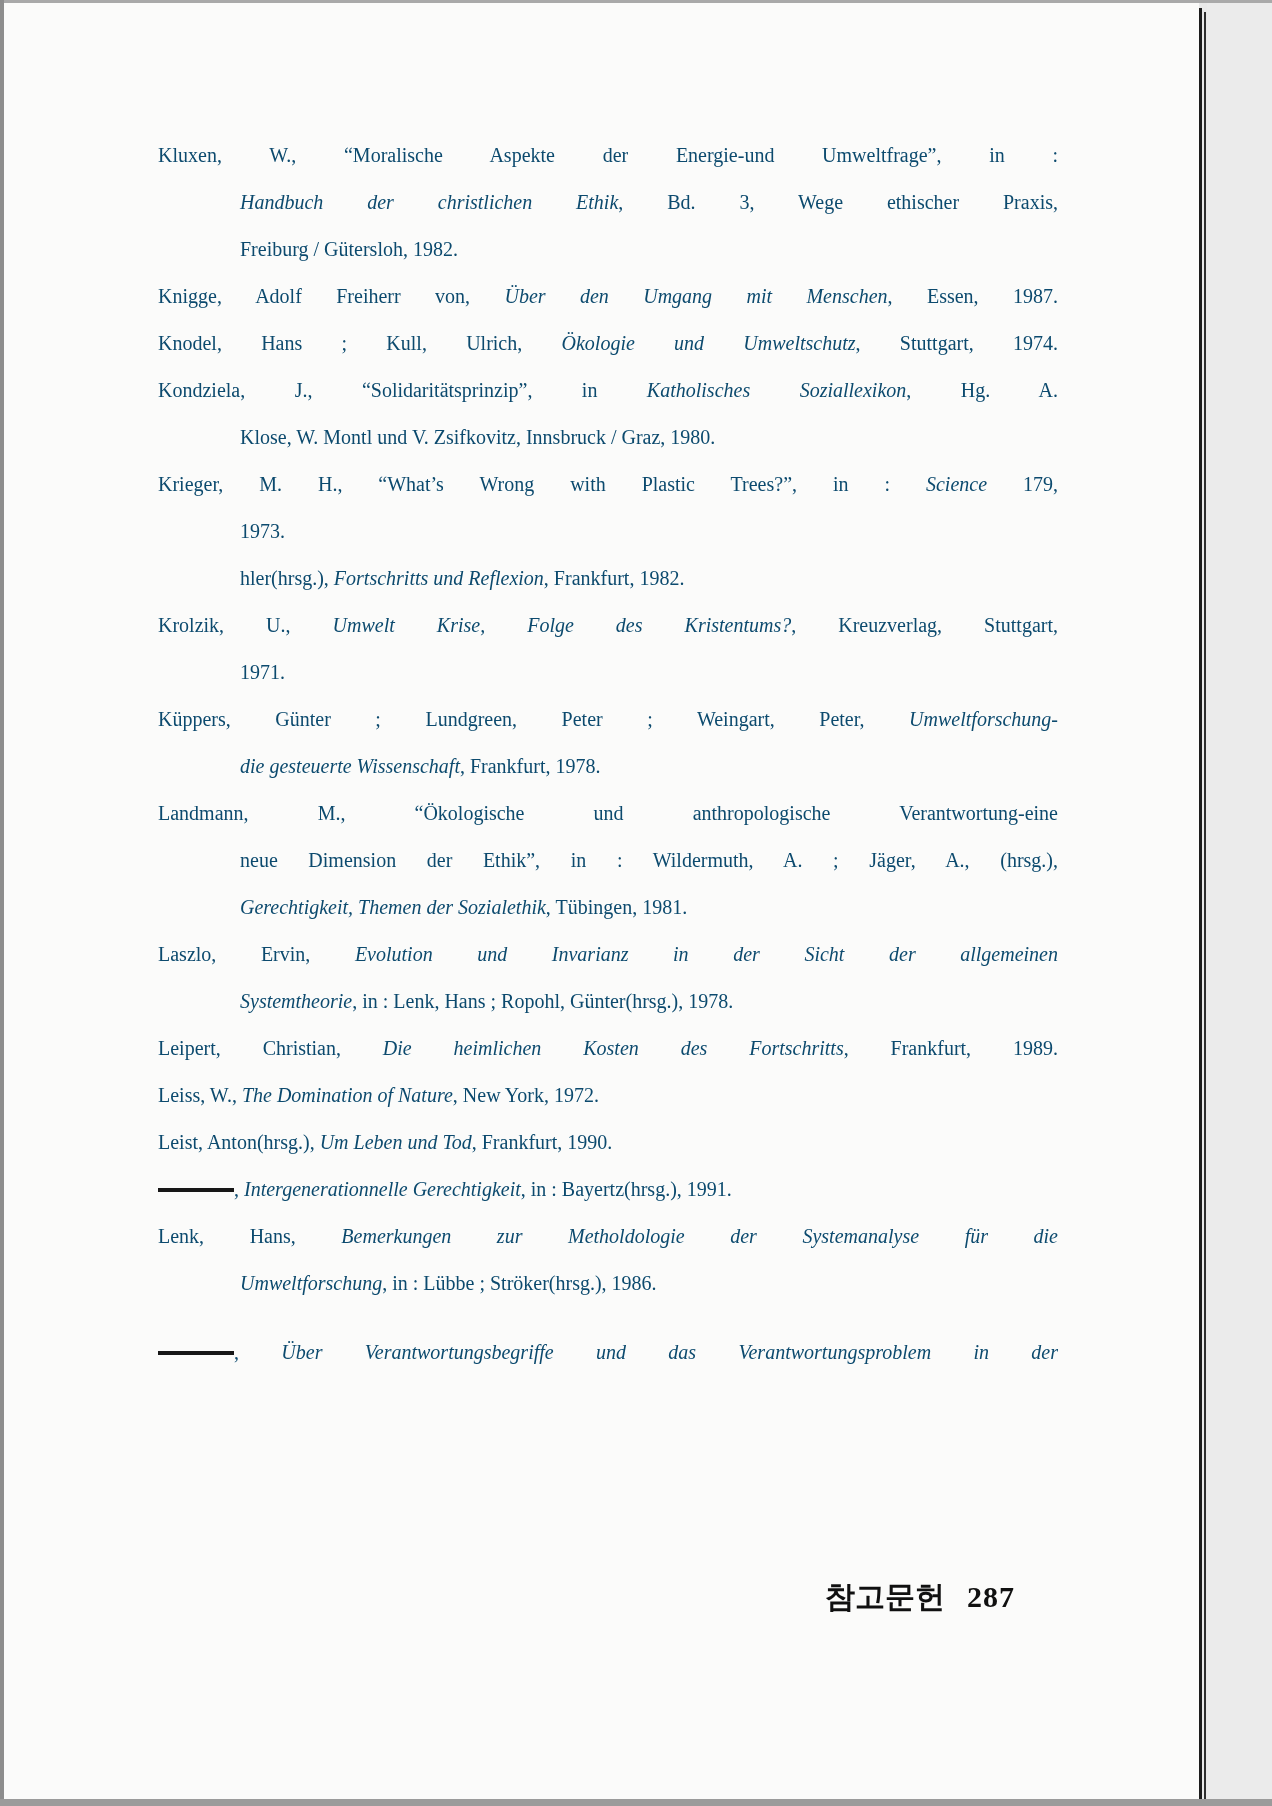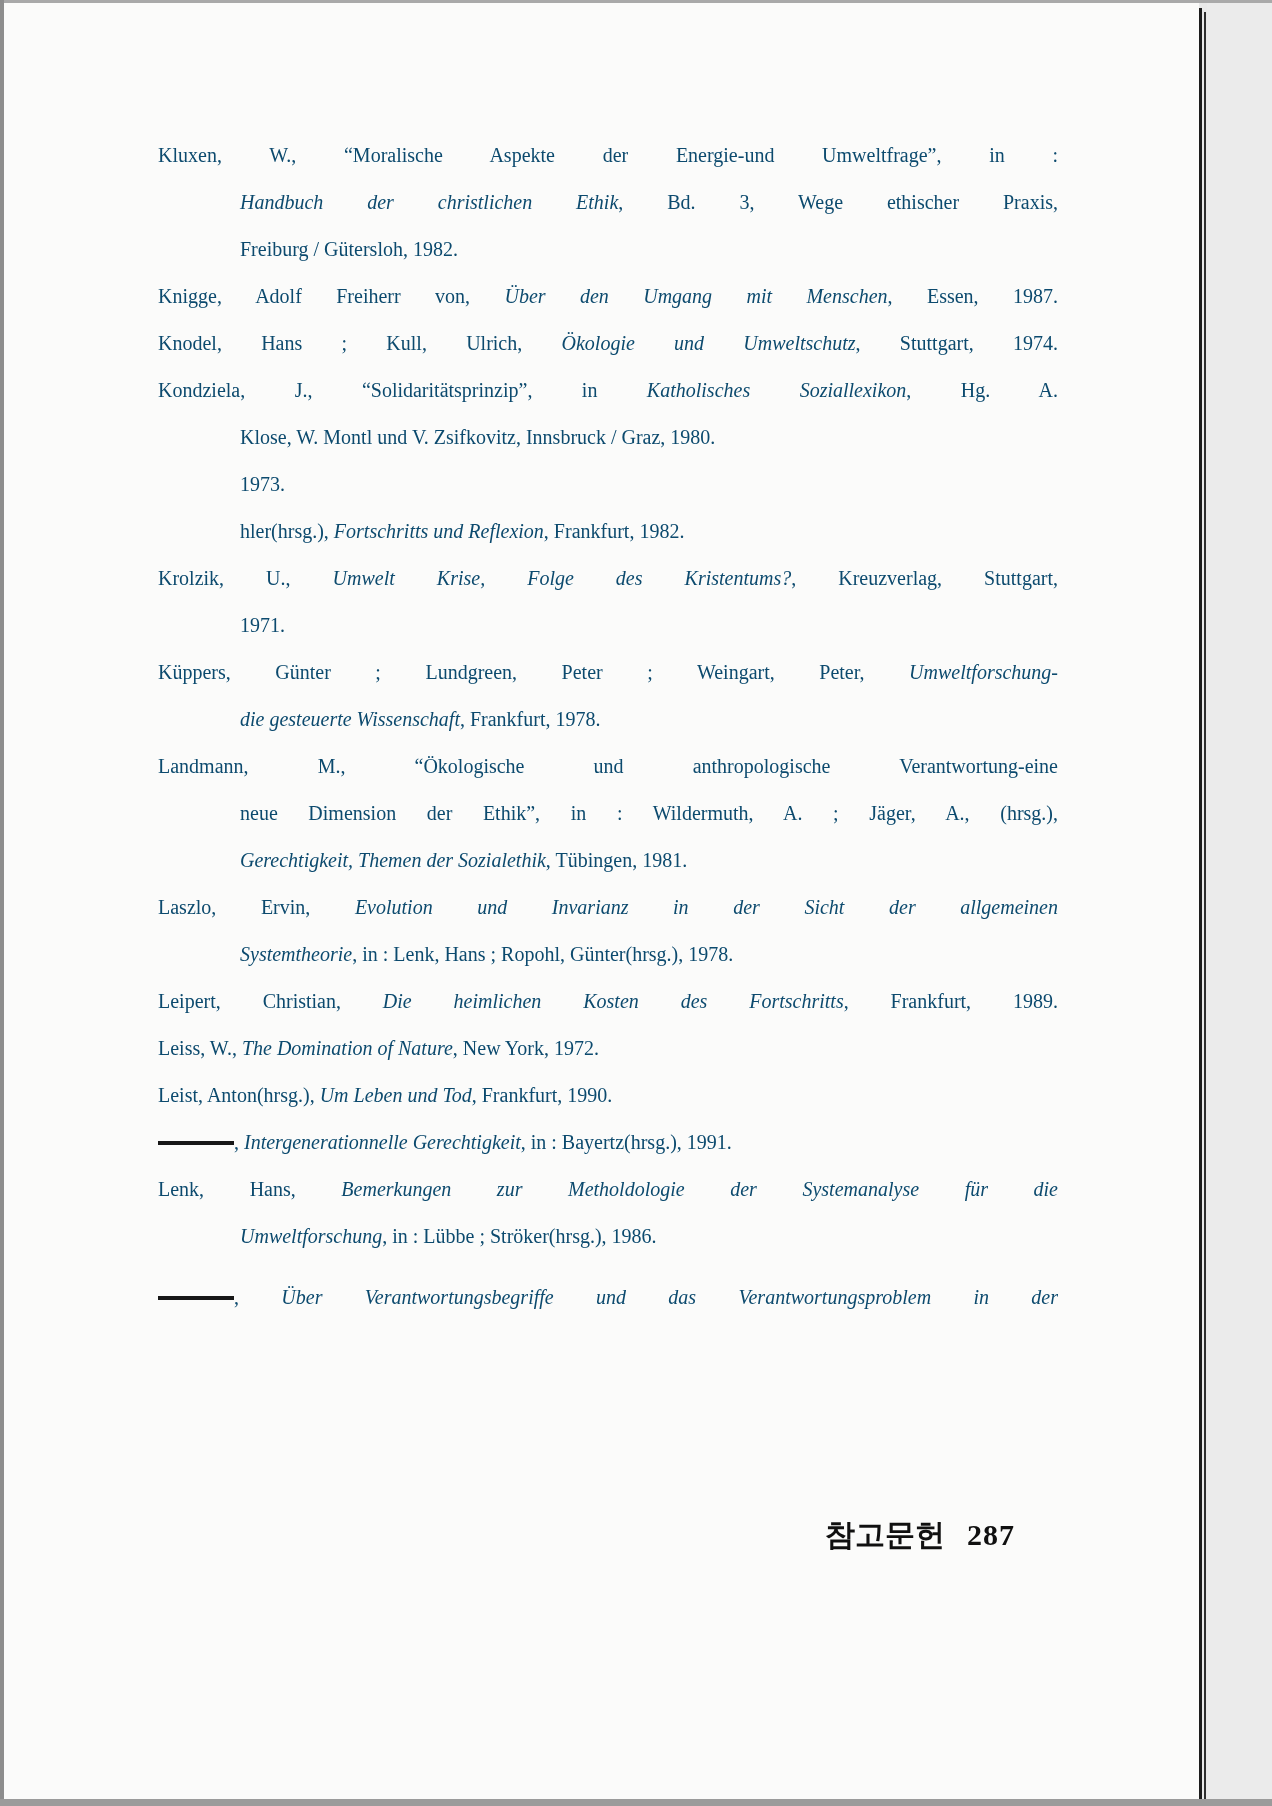--- a/index.html
+++ b/index.html
@@ -14,24 +14,24 @@
   .edge-a{position:absolute;left:1199px;top:8px;bottom:7px;width:3px;background:#1c1c1c;}
   .edge-b{position:absolute;left:1204px;top:12px;bottom:7px;width:2px;background:#2e2e2e;}
 
   .bib{position:absolute;left:158px;top:132px;width:900px;color:#0c4a6e;
        font-size:20px;line-height:47px;}
   .line{height:47px;overflow:hidden;white-space:normal;}
   .line.justify{text-align:justify;text-align-last:justify;}
   .line.indent{padding-left:82px;}
   .it{font-style:italic;}
   .rm{font-style:normal;text-align:right;}
-  .entry.gap-before{margin-top:14px;}
+  .entry.gap-before{margin-top:22px;}
   .dash{display:inline-block;width:76px;height:4px;background:#171717;vertical-align:4px;}
 
-  .footer{position:absolute;top:1515px;right:257px;font-size:30px;font-weight:bold;
+  .footer{position:absolute;top:1577px;right:257px;font-size:30px;font-weight:bold;
           color:#101010;white-space:nowrap;}
   .footer .num{margin-left:22px;letter-spacing:1px;}
 </style>
 </head>
 <body>
 
 <div class="scan">
   <div class="page"></div>
   <div class="right-strip"></div>
   <div class="edge-a"></div>
@@ -50,20 +50,21 @@
         <div class="line justify"><span class="rm">Knigge, Adolf Freiherr von, </span><span class="it">Über den Umgang mit Menschen</span><span class="rm">, Essen, 1987.</span></div>
       </div>
       <div class="entry">
         <div class="line justify"><span class="rm">Knodel, Hans ; Kull, Ulrich, </span><span class="it">Ökologie und Umweltschutz</span><span class="rm">, Stuttgart, 1974.</span></div>
       </div>
       <div class="entry">
         <div class="line justify"><span class="rm">Kondziela, J., “Solidaritätsprinzip”, in </span><span class="it">Katholisches Soziallexikon</span><span class="rm">, Hg. A.</span></div>
         <div class="line indent"><span class="rm">Klose, W. Montl und V. Zsifkovitz, Innsbruck / Graz, 1980.</span></div>
       </div>
       <div class="entry">
+        <div class="line justify"><span class="rm">Krieger, M. H., “What’s Wrong with Plastic Trees?”, in : </span><span class="it">Science</span><span class="rm"> 179,</span></div>
         <div class="line indent"><span class="rm">1973.</span></div>
       </div>
       <div class="entry">
         <div class="line indent"><span class="rm">hler(hrsg.), </span><span class="it">Fortschritts und Reflexion</span><span class="rm">, Frankfurt, 1982.</span></div>
       </div>
       <div class="entry">
         <div class="line justify"><span class="rm">Krolzik, U., </span><span class="it">Umwelt Krise, Folge des Kristentums?</span><span class="rm">, Kreuzverlag, Stuttgart,</span></div>
         <div class="line indent"><span class="rm">1971.</span></div>
       </div>
       <div class="entry">

